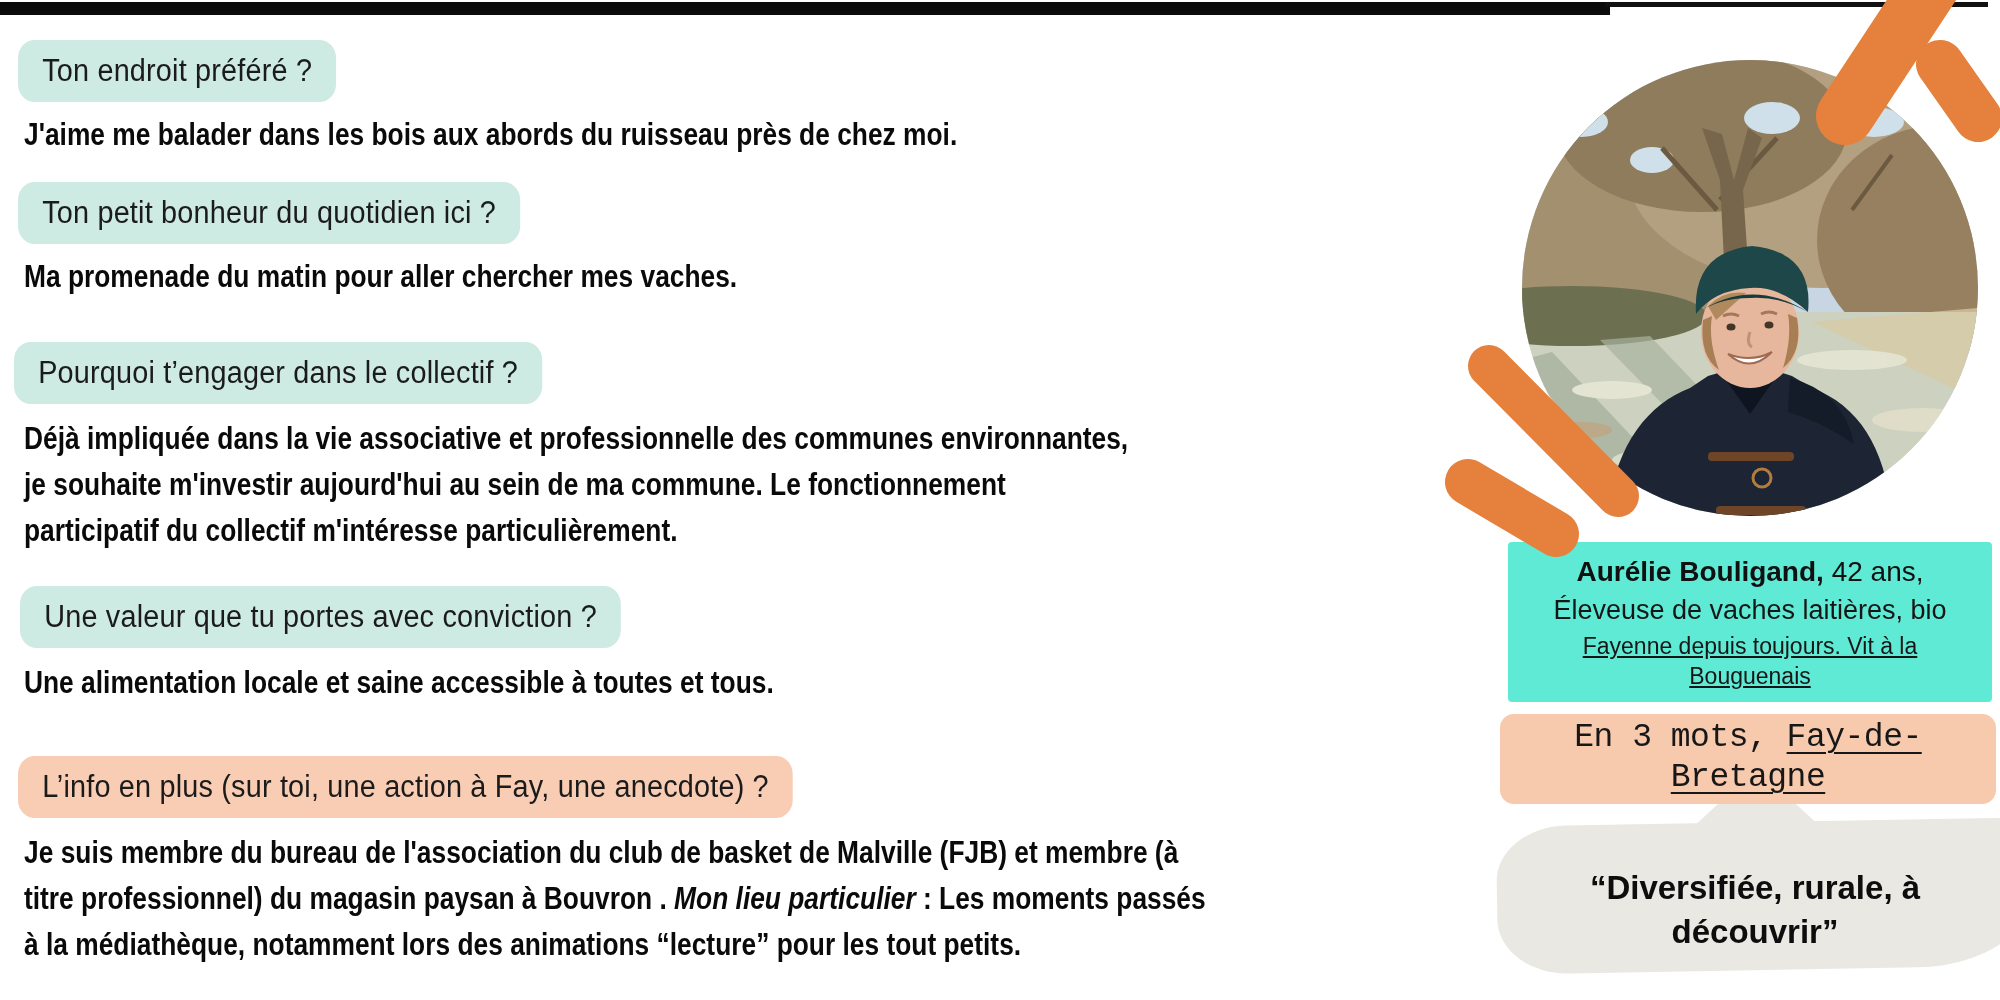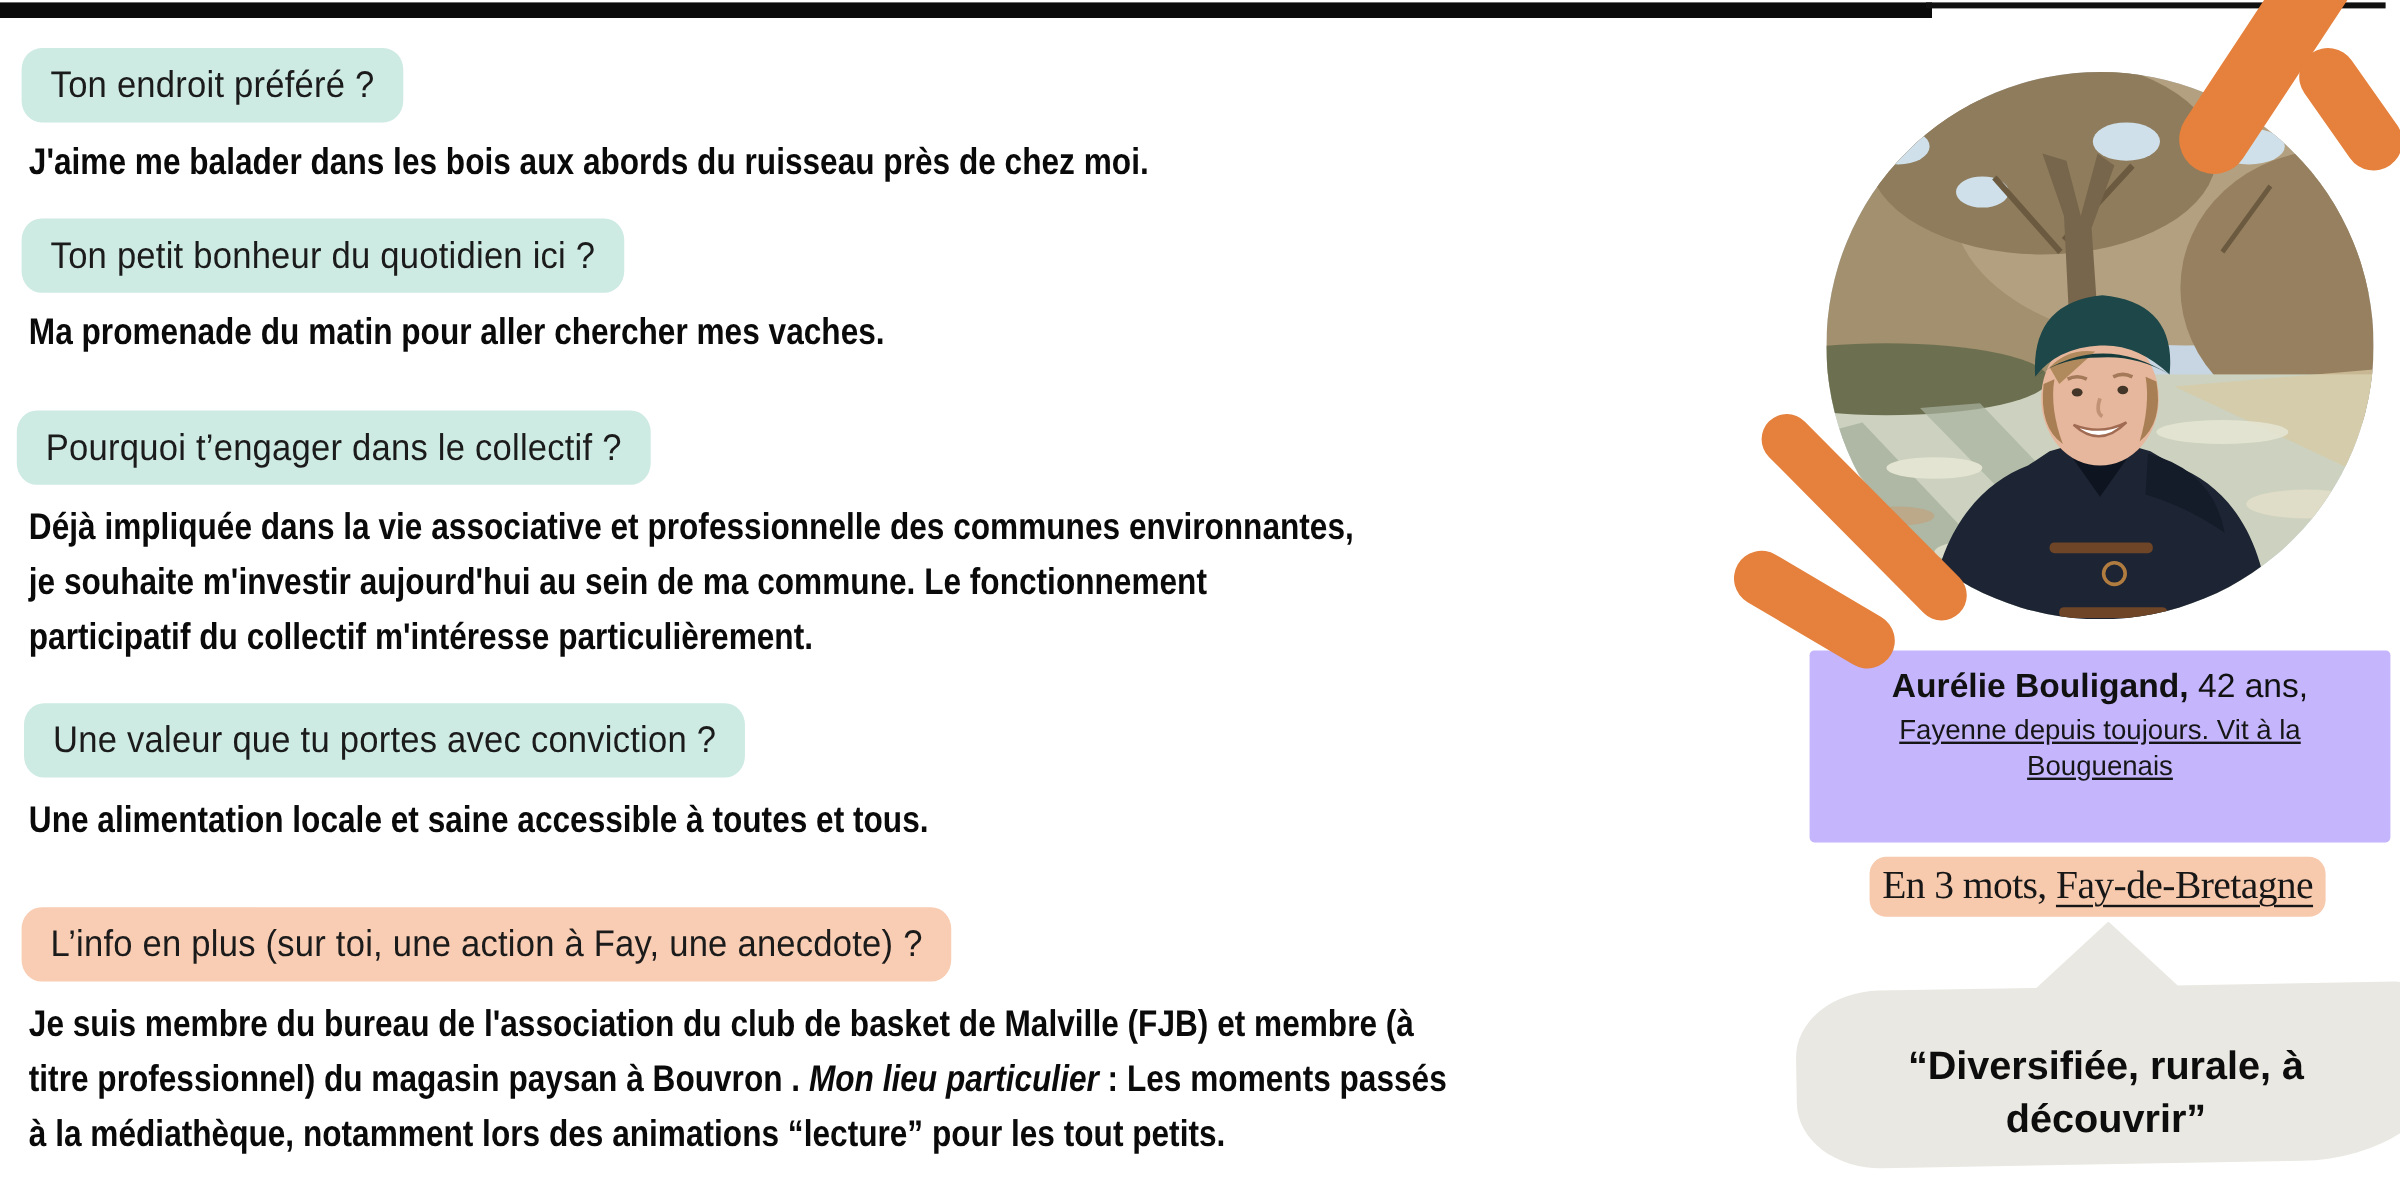--- a/index.html
+++ b/index.html
@@ -21,30 +21,30 @@
 
   
   .photo{position:absolute;left:1522px;top:60px;width:456px;height:456px;border-radius:50%;
          overflow:hidden;z-index:1;}
   .photo svg{display:block;}
 
   
   .strokes{position:absolute;left:0;top:0;width:2000px;height:1000px;z-index:4;pointer-events:none;}
 
   
-  .panel{position:absolute;left:1508px;top:542px;width:484px;height:160px;background:#c4b5fd;
+  .panel{position:absolute;left:1508px;top:542px;width:484px;height:160px;background:#5eead4;
          border-radius:4px;text-align:center;box-sizing:border-box;padding-top:14px;z-index:2;}
   .panel .line1{font-size:28px;color:#111;}
   .panel .line1 b{font-weight:bold;}
   .panel .line2{font-size:27px;margin-top:7px;color:#161616;}
   .panel .line3{font-size:23px;line-height:30px;margin:5px auto 0;max-width:400px;color:#161616;text-decoration:underline;}
 
   
   .tagline{position:absolute;left:1500px;top:714px;width:496px;text-align:center;z-index:3;
-           font-family:Liberation Serif, serif;font-size:33px;line-height:40px;color:#171717;
+           font-family:Liberation Mono, monospace;font-size:33px;line-height:40px;color:#171717;
            letter-spacing:-0.5px;}
   .tg-mark{background:#f7c9ad;border-radius:14px;padding:4px 10px 6px;display:inline-block;}
   .tg-mark.second{margin-top:-4px;padding:2px 16px 6px;}
   .tg-place{text-decoration:underline;text-decoration-thickness:2px;text-underline-offset:6px;}
 
   
   .bubble{position:absolute;left:1497px;top:822px;width:540px;height:148px;background:#e9e8e2;
           border-radius:70px 40px 120px 70px / 55px 60px 80px 55px;z-index:1;transform:rotate(-1deg);}
   .pointer{position:absolute;left:1692px;top:768px;width:130px;height:60px;background:#e9e8e2;
            clip-path:polygon(50% 0,0 100%,100% 100%);z-index:2;}
@@ -127,20 +127,21 @@
 
 <svg class="strokes" viewBox="0 0 2000 1000">
   <line x1="1932" y1="-16" x2="1845" y2="116" stroke="#e5813c" stroke-width="58" stroke-linecap="round"></line>
   <line x1="1940" y1="64" x2="1978" y2="118" stroke="#e5813c" stroke-width="48" stroke-linecap="round"></line>
   <line x1="1489" y1="366" x2="1618" y2="496" stroke="#e5813c" stroke-width="42" stroke-linecap="round"></line>
   <line x1="1468" y1="482" x2="1556" y2="534" stroke="#e5813c" stroke-width="46" stroke-linecap="round"></line>
 </svg>
 
 <div class="panel">
   <div class="line1"><b>Aurélie Bouligand,</b><span> 42 ans,</span></div>
+  <div class="line2">Éleveuse de vaches laitières, bio</div>
   <div class="line3">Fayenne depuis toujours. Vit à la Bouguenais</div>
 </div>
 
 <div class="bubble"></div>
 <div class="pointer"></div>
 
 <div class="tagline">
   <span class="tg-mark"><span>En 3 mots, </span><span class="tg-place">Fay-de-Bretagne</span></span><br>
 </div>
 

